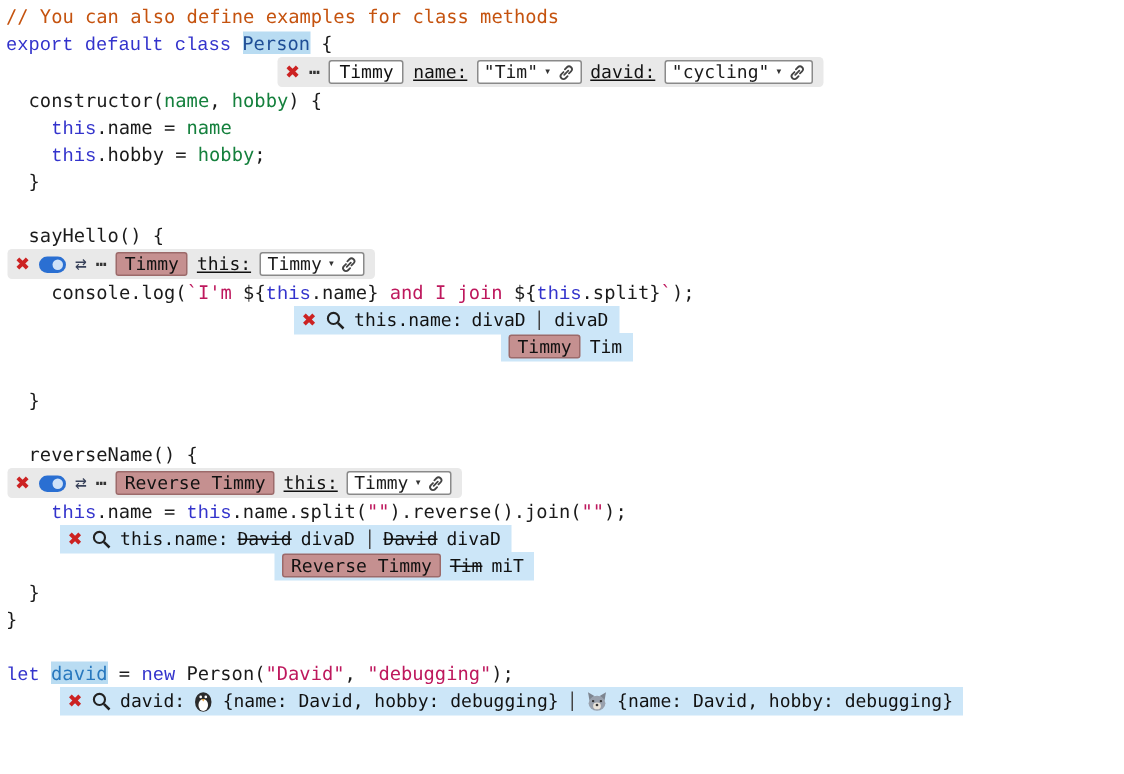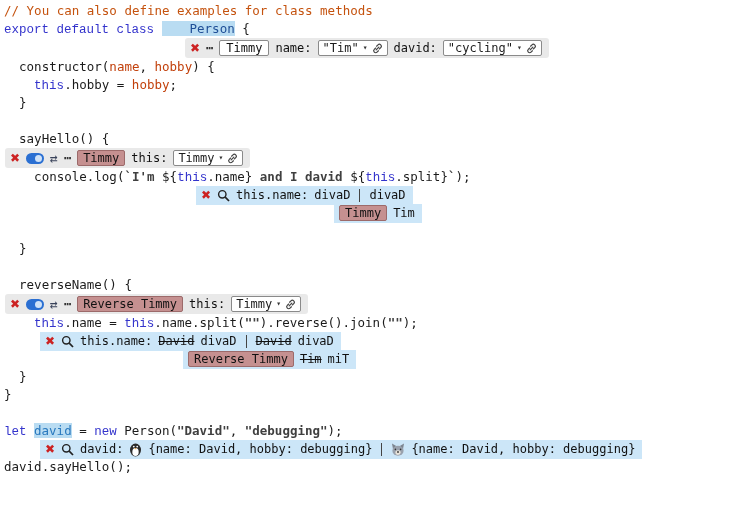--- a/index.html
+++ b/index.html
@@ -13,43 +13,43 @@
     font-size:12.5px;
     color:#1b1b1b;
     overflow:hidden;
   }
   .line{height:18px;line-height:18px;white-space:pre;}
   .wrow{height:20px;display:flex;align-items:center;}
   .prow{height:18px;display:flex;align-items:center;}
 
   
   .kw{color:#3333cc;font-family:Liberation Mono, monospace;}
-  .param{color:#c2410c;}
-  .str{color:#404040;font-weight:bold;}
+  .param{color:#15803d;}
+  .str{color:#be185d;}
   .cmt{color:#c5530f;}
-  .cls{color:#1f4e96;background:#b9dcf2;padding-left:28px;}
+  .cls{color:#1f4e96;background:#b9dcf2;}
   .varhl{color:#2878be;background:#b9dcf2;}
 
   
   .widget{
     display:inline-flex;align-items:center;gap:6px;
     background:#e9e9e9;border-radius:3px;
     padding:1px 7px 1px 5px;height:18px;font-size:12px;
   }
   .xicon{color:#cc2222;font-weight:bold;font-size:12px;line-height:1;
          font-family:"DejaVu Sans",sans-serif;cursor:pointer;}
   .more{color:#333;font-weight:bold;line-height:1;cursor:pointer;}
   .swap{color:#39425a;font-size:13px;line-height:1;cursor:pointer;}
   .toggle{width:18px;height:11px;background:#2a6fd2;border-radius:6px;position:relative;cursor:pointer;}
   .toggle::after{content:"";position:absolute;right:2px;top:2px;width:7px;height:7px;background:#cfe2f8;border-radius:50%;}
   .namebox{background:#fff;border:1px solid #8a8a8a;border-radius:2px;
            padding:0 6px;height:14px;line-height:14px;color:#111;cursor:text;}
   .badge{background:#c59090;border:1px solid #9c6a6a;border-radius:2px;
          padding:0 5px;height:14px;line-height:14px;color:#111;cursor:pointer;}
-  .wlabel{color:#111;}
+  .wlabel{color:#111;text-decoration:underline;}
   .dd{display:inline-flex;align-items:center;gap:4px;background:#fff;
       border:1px solid #8a8a8a;border-radius:2px;padding:0 4px;height:14px;cursor:pointer;}
   .caret{font-size:8px;color:#333;line-height:1;}
   .linkicon{display:inline-flex;align-items:center;cursor:pointer;}
 
   
   .probe{
     display:inline-flex;align-items:center;gap:6px;
     background:#cce6f8;padding:1px 7px 1px 5px;height:17px;font-size:12px;color:#111;
   }
@@ -94,20 +94,21 @@
               <path d="M8 11 L5 14 a4.2 4.2 0 0 0 6 6 l3 -3"></path>
               <path d="M16 13 L19 10 a4.2 4.2 0 0 0 -6 -6 l-3 3"></path>
             </svg>
           </span>
       </span>
     </div>
   </div>
 
   <div class="line"><span>  constructor(</span><span class="param">name</span><span>, </span><span class="param">hobby</span><span>) {</span></div>
 
+  <div class="line"><span>    </span><span class="kw">this</span><span>.name = </span><span class="param">name</span></div>
 
   <div class="line"><span>    </span><span class="kw">this</span><span>.hobby = </span><span class="param">hobby</span><span>;</span></div>
 
   <div class="line"><span>  }</span></div>
 
   <div class="line"></div>
 
   <div class="line"><span>  sayHello() {</span></div>
 
   <div class="wrow" style="margin-left:1px;">
@@ -125,21 +126,21 @@
             <svg width="11" height="11" viewBox="0 0 24 24" fill="none" stroke="#444" stroke-width="2.6" stroke-linecap="round">
               <path d="M9 15 L15 9"></path>
               <path d="M8 11 L5 14 a4.2 4.2 0 0 0 6 6 l3 -3"></path>
               <path d="M16 13 L19 10 a4.2 4.2 0 0 0 -6 -6 l-3 3"></path>
             </svg>
           </span>
       </span>
     </div>
   </div>
 
-  <div class="line"><span>    console.log(</span><span class="str">`I'm </span><span>${</span><span class="kw">this</span><span>.name</span><span>}</span><span class="str"> and I david </span><span>${</span><span class="kw">this</span><span>.split</span><span>}</span><span class="str">`</span><span>);</span></div>
+  <div class="line"><span>    console.log(</span><span class="str">`I'm </span><span>${</span><span class="kw">this</span><span>.name</span><span>}</span><span class="str"> and I join </span><span>${</span><span class="kw">this</span><span>.split</span><span>}</span><span class="str">`</span><span>);</span></div>
 
   <div class="prow" style="margin-left:192px;">
     <div class="probe">
       <span class="xicon">✖</span>
       <span class="magicon">
           <svg width="13" height="13" viewBox="0 0 13 13">
             <circle cx="5.3" cy="5.3" r="3.7" fill="none" stroke="#222" stroke-width="1.4"></circle>
             <line x1="8.2" y1="8.2" x2="12" y2="12" stroke="#222" stroke-width="1.7"></line>
           </svg>
         </span>
@@ -253,15 +254,14 @@
             <circle cx="7" cy="9" r="0.9" fill="#333333"></circle>
             <circle cx="4.4" cy="6.4" r="0.8" fill="#333333"></circle>
             <circle cx="9.6" cy="6.4" r="0.8" fill="#333333"></circle>
           </svg>
         </span>
       <span>{name: David, hobby: debugging}</span>
     </div>
   </div>
 
 
-  <div class="line"><span>david.sayHello();</span></div>
 
 </div>
 
 </body></html>

